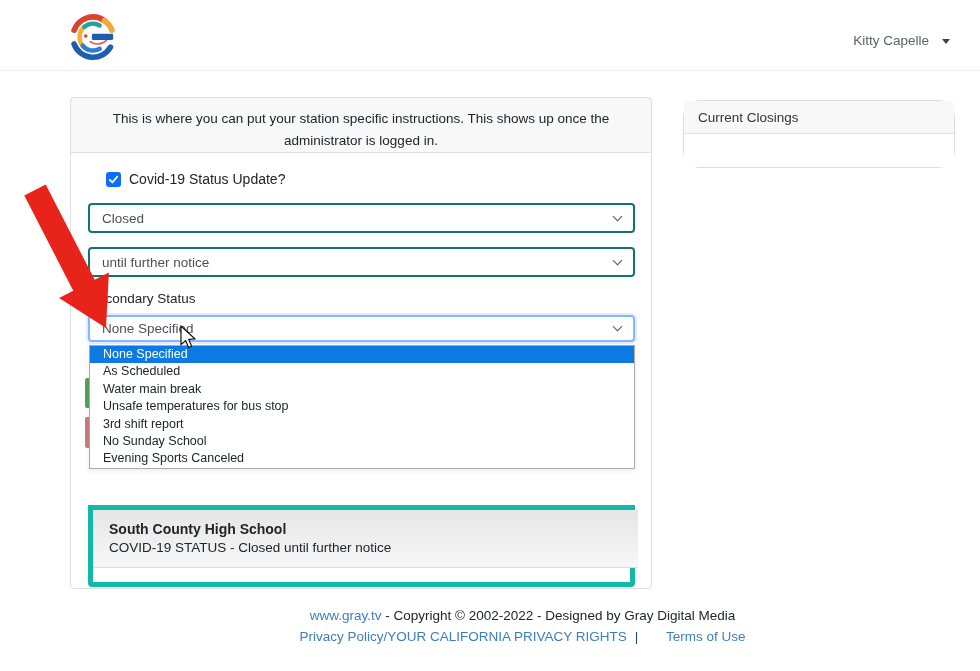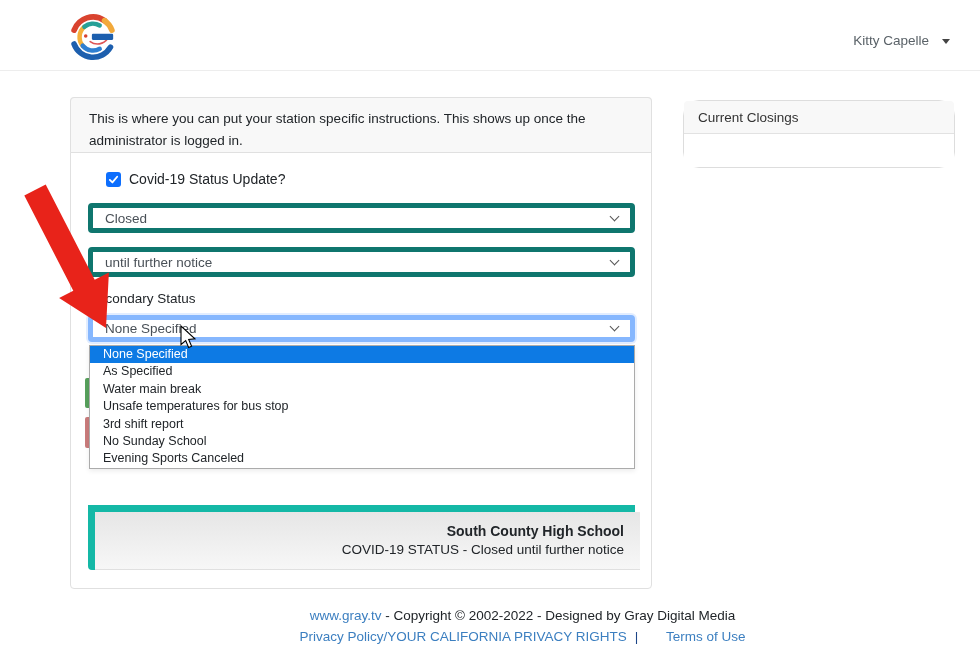--- a/index.html
+++ b/index.html
@@ -14,29 +14,29 @@
   .user-menu{position:absolute;right:30px;top:30px;height:20px;display:flex;align-items:center;
     gap:13px;color:#5a6268;font-size:13.5px;cursor:pointer;}
   .caret{width:0;height:0;border-left:4.5px solid transparent;border-right:4.5px solid transparent;
     border-top:5px solid #444;margin-top:2px;}
 
   
   .main-card{position:absolute;left:70px;top:97px;width:582px;height:492px;background:#fff;
     border:1px solid #e0e0e0;border-radius:4px;}
   .card-header{position:absolute;left:70px;top:97px;width:582px;height:56px;background:#f8f8f8;
     border:1px solid #e0e0e0;border-radius:4px 4px 0 0;padding:10px 18px;font-size:13.5px;
-    line-height:1.6;color:#212529;}
+    line-height:1.6;color:#212529;text-align:center;}
 
   .checkbox-row{position:absolute;left:88px;top:171px;display:flex;align-items:center;gap:8px;padding-left:18px;}
   .checkbox{width:15px;height:15px;background:var(--accent_blue,#0d6efd);border-radius:3px;
     display:flex;align-items:center;justify-content:center;cursor:pointer;}
   .checkbox svg{display:block;}
   .checkbox-label{font-size:14px;color:#212529;}
 
-  .sel{position:absolute;left:88px;width:547px;height:30px;border:5px solid #0f766e;border-radius:4px;
+  .sel{position:absolute;left:88px;width:547px;height:30px;border:2px solid #0f766e;border-radius:4px;
     background:#fff;display:flex;align-items:center;justify-content:space-between;
     padding:0 12px;font-size:13.5px;color:#495057;cursor:default;}
   .sel-status{top:203px;}
   .sel-duration{top:247px;}
   .sel-secondary{top:315px;height:27px;border-color:#86b7fe;box-shadow:0 0 0 2px rgba(13,110,253,.12);}
   .chev{width:7px;height:7px;border-right:1.6px solid #555;border-bottom:1.6px solid #555;
     transform:rotate(45deg);margin-top:-4px;flex:0 0 auto;}
 
   .field-label{position:absolute;left:89px;top:291px;font-size:13.5px;color:#212529;}
 
@@ -47,22 +47,22 @@
     background:var(--sliver_red,#c97c7c);border-radius:2px 0 0 2px;z-index:30;}
 
   
   .dropdown{position:absolute;left:89px;top:345px;width:546px;background:#fff;
     border:1px solid #ababab;z-index:40;box-shadow:0 2px 5px rgba(0,0,0,.08);}
   .opt{height:17.4px;line-height:17.4px;padding-left:13px;font-size:12.5px;color:#212529;
     white-space:nowrap;cursor:default;}
   .opt.selected{background:var(--highlight_blue,#0d7ae4);color:#fff;}
 
   
-  .closings-box{position:absolute;left:88px;top:505px;width:547px;height:65px;
-    border:7px solid #14b8a6;border-radius:0 0 4px 4px;background:#fff;text-align:right;}
+  .closings-box{position:absolute;left:88px;top:505px;width:547px;height:82px;
+    border:5px solid #14b8a6;border-radius:0 0 4px 4px;background:#fff;}
   .closing-item{position:absolute;left:0;top:0;width:545px;height:58px;
     background:linear-gradient(#e6e6e6,#f7f7f7);border-bottom:1px solid #e0e0e0;padding:8px 16px;}
   .closing-title{font-size:14px;font-weight:bold;color:#212529;margin-top:3px;}
   .closing-detail{font-size:13.5px;color:#212529;margin-top:3px;}
 
   
   .side-card{position:absolute;left:683px;top:100px;width:272px;height:68px;background:#fff;
     border:1px solid #dddddd;border-radius:16px;}
   .side-card-header{position:absolute;left:0;top:0;width:270px;height:33px;background:#f8f8f8;
     border-bottom:1px solid #e2e2e2;border-radius:4px 4px 0 0;display:flex;align-items:center;
@@ -134,21 +134,21 @@
 <div class="sel sel-secondary">
   <span>None Specified</span>
   <span class="chev"></span>
 </div>
 
 <div class="sliver-green"></div>
 <div class="sliver-red"></div>
 
 <div class="dropdown" id="secondary-options">
     <div class="opt selected">None Specified</div>
-    <div class="opt">As Specified</div>
+    <div class="opt">As Scheduled</div>
     <div class="opt">Water main break</div>
     <div class="opt">Unsafe temperatures for bus stop</div>
     <div class="opt">3rd shift report</div>
     <div class="opt">No Sunday School</div>
     <div class="opt">Evening Sports Canceled</div>
   </div>
 
 <div class="closings-box">
   <div class="closing-item">
     <div class="closing-title">South County High School</div>

